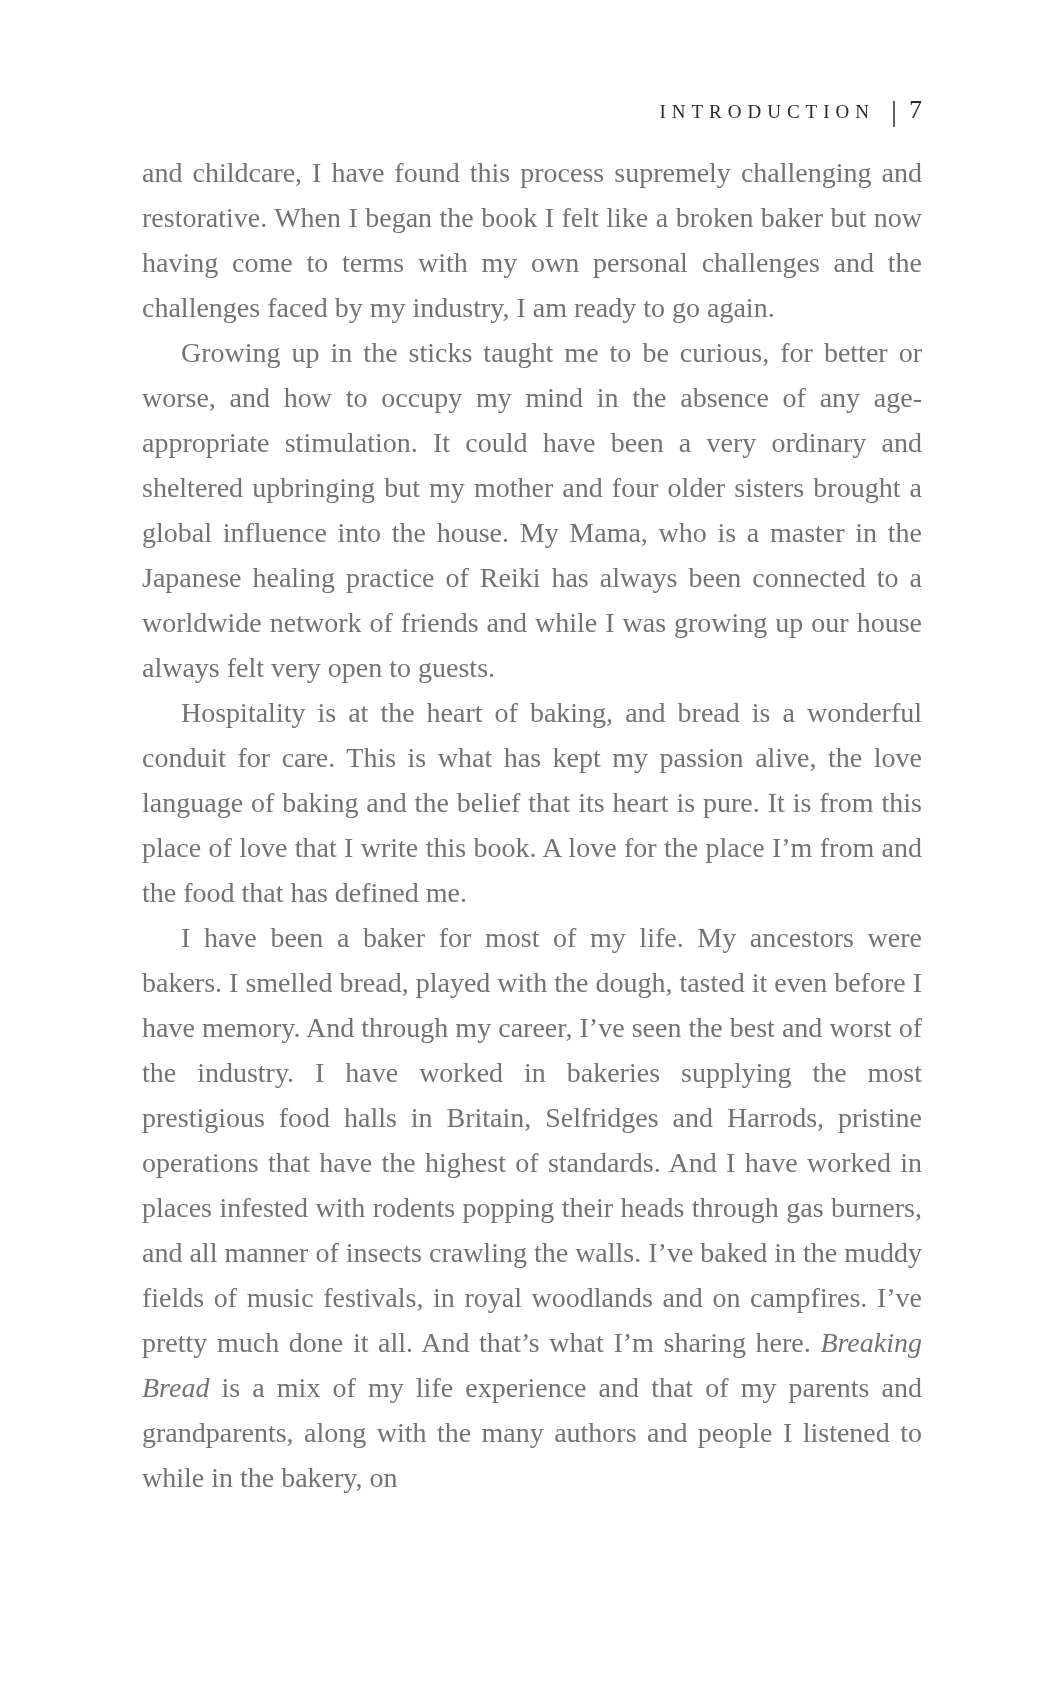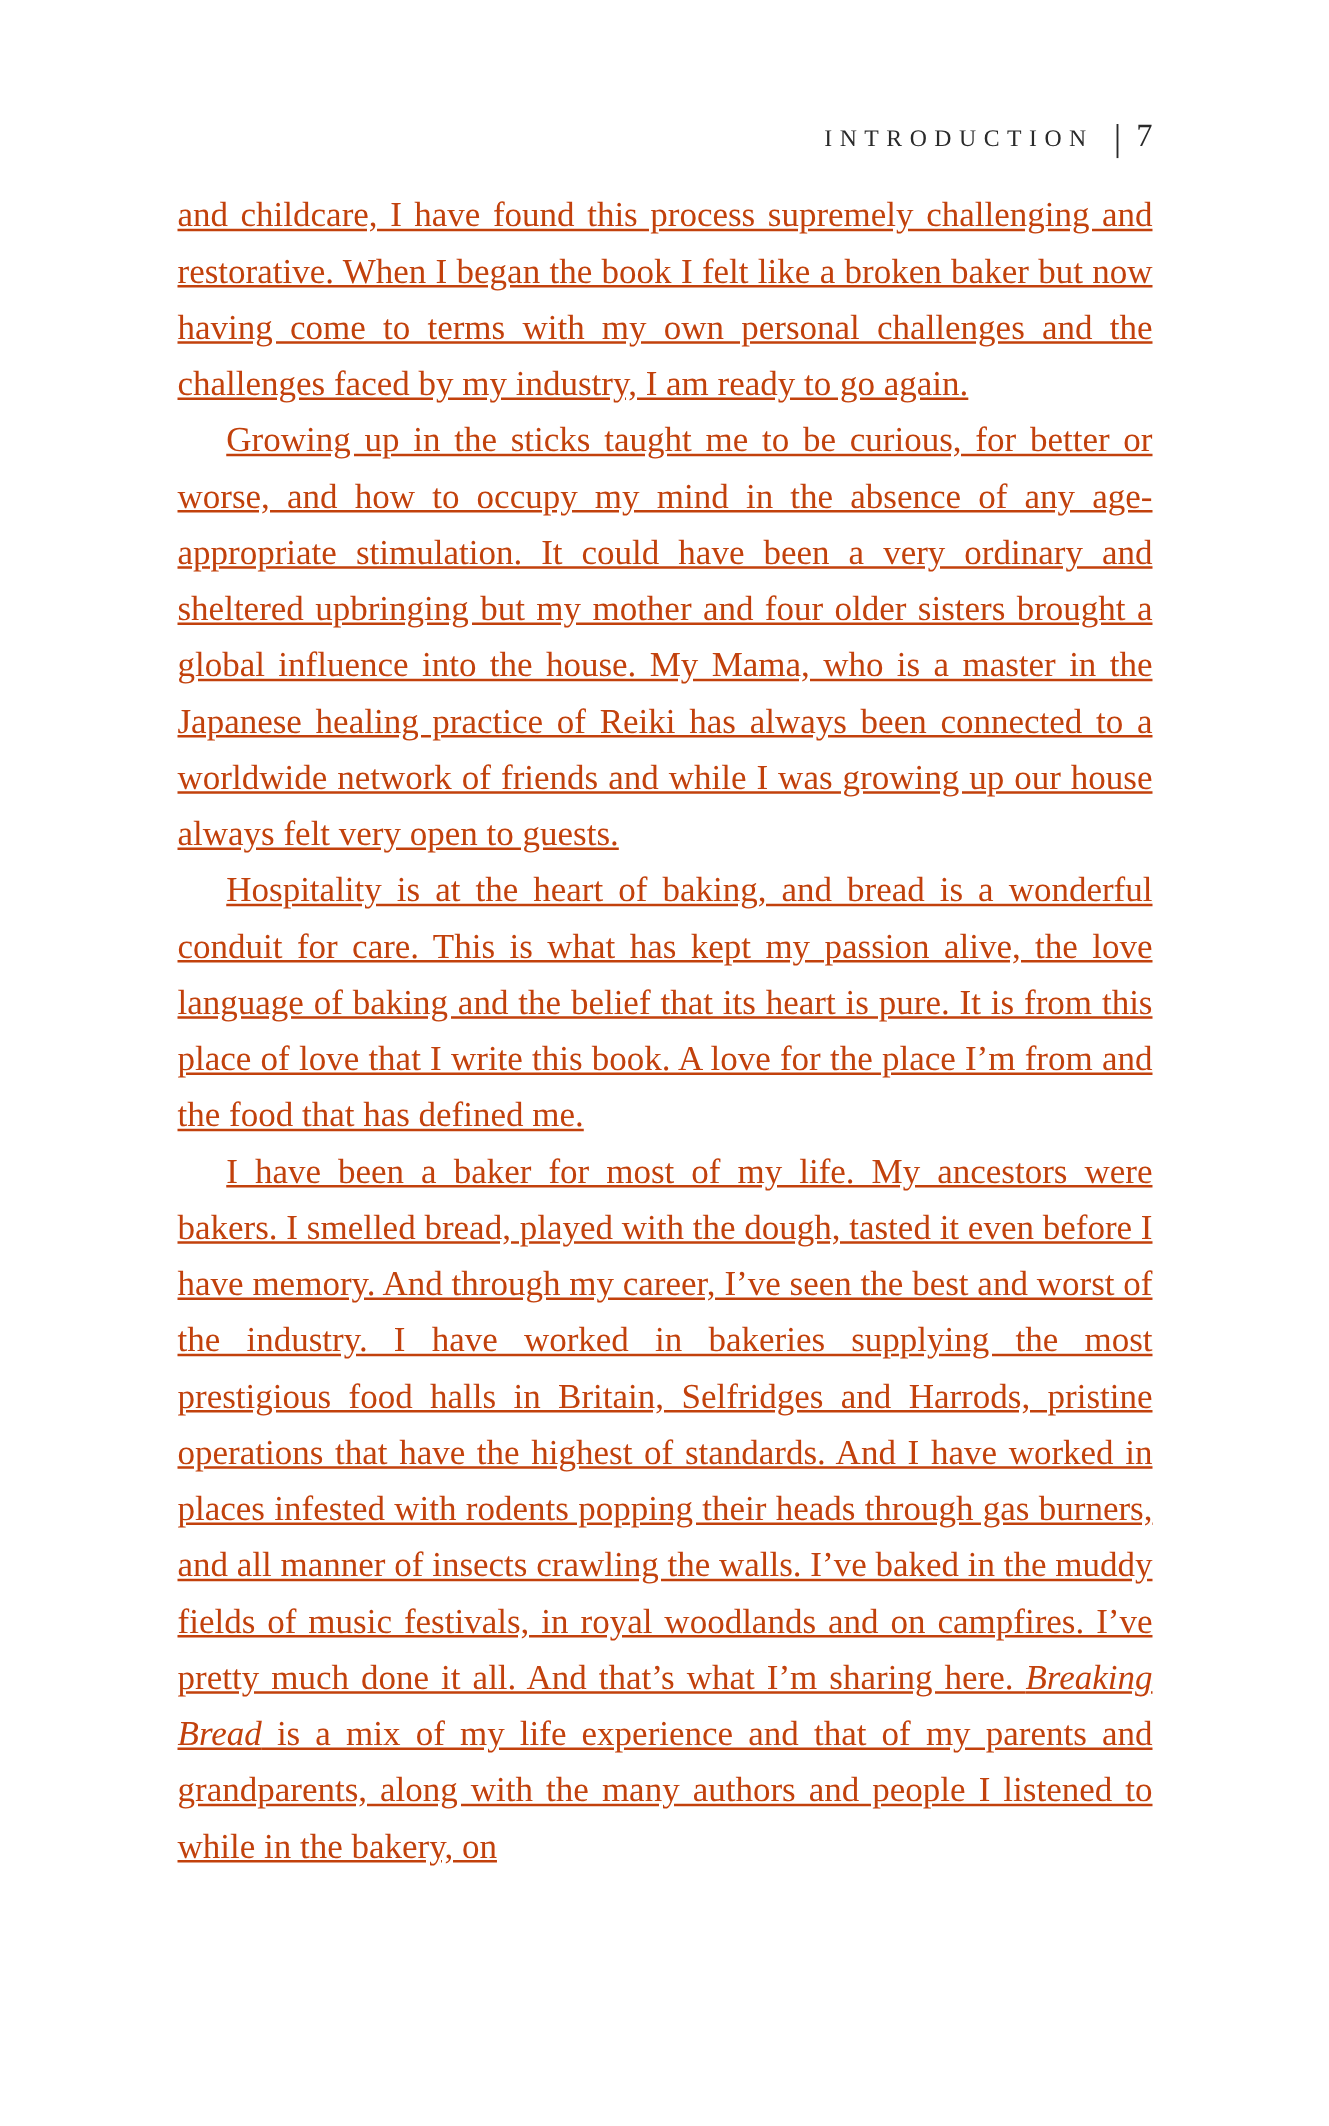--- a/index.html
+++ b/index.html
@@ -42,23 +42,22 @@
     font-size: 26px;
     color: #2a2a2a;
   }
   .page-body {
     position: absolute;
     top: 150px;
     left: 142px;
     width: 780px;
     font-size: 28px;
     line-height: 45px;
-    color: #c2410c;
+    color: #737373;
     text-align: justify;
-    text-decoration: underline;
   }
   .page-body p {
     margin: 0;
     padding: 0;
   }
   .page-body p.indent {
     text-indent: 39px;
   }
   .page-body em {
     font-style: italic;

